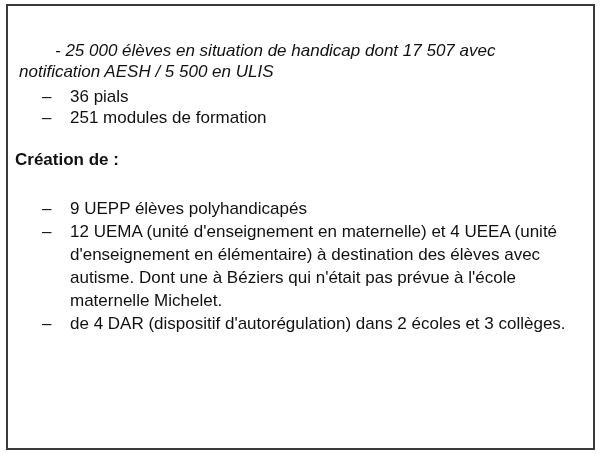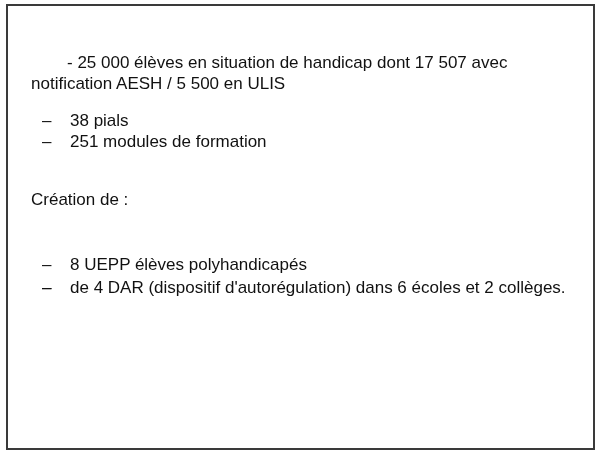--- a/index.html
+++ b/index.html
@@ -26,77 +26,79 @@
     }
     .content {
       position: absolute;
       left: 15px;
       top: 36px;
       width: 570px;
       font-size: 17px;
       line-height: 21px;
     }
     .para {
-      margin: 16px;
+      margin: 4px;
       text-indent: 36px;
+      font-style: italic;
     }
     .list {
       margin: 0;
       padding: 0;
       list-style: none;
     }
     .list li {
       position: relative;
       padding-left: 55px;
       line-height: 21px;
     }
     .list li .dash {
       position: absolute;
       left: 27px;
       top: 0;
     }
     .list-b li {
       line-height: 23px;
     }
     .heading {
-      font-weight: normal;
-      margin: 16px;
+      font-weight: bold;
+      margin: 0;
     }
     .gap1 { height: 21px; }
     .gap2 { height: 21px; }
   </style>
 </head>
 <body>
 
 <div class="frame"></div>
 
 <div class="content">
   <p class="para">-  25 000 élèves en situation de handicap dont 17 507 avec notification AESH / 5 500 en ULIS</p>
 
   <ul class="list list-a">
     <li>
       <span class="dash">–</span>
-      <span>38 pials</span>
+      <span>36 pials</span>
     </li>
     <li>
       <span class="dash">–</span>
       <span>251 modules de formation</span>
     </li>
   </ul>
 
   <div class="gap1"></div>
   <p class="heading">Création de :</p>
   <div class="gap2"></div>
 
   <ul class="list list-b" style="margin-top:6px;">
     <li>
       <span class="dash">–</span>
-      <span>8 UEPP élèves polyhandicapés</span>
+      <span>9 UEPP élèves polyhandicapés</span>
     </li>
     <li>
       <span class="dash">–</span>
+      <span>12 UEMA (unité d'enseignement en maternelle) et 4 UEEA (unité d'enseignement en élémentaire) à destination des élèves avec autisme. Dont une à Béziers qui n'était pas prévue à l'école maternelle Michelet.</span>
     </li>
     <li>
       <span class="dash">–</span>
-      <span>de 4 DAR (dispositif d'autorégulation) dans 6 écoles et 2 collèges.</span>
+      <span>de 4 DAR (dispositif d'autorégulation) dans 2 écoles et 3 collèges.</span>
     </li>
   </ul>
 </div>
 
 </body></html>

